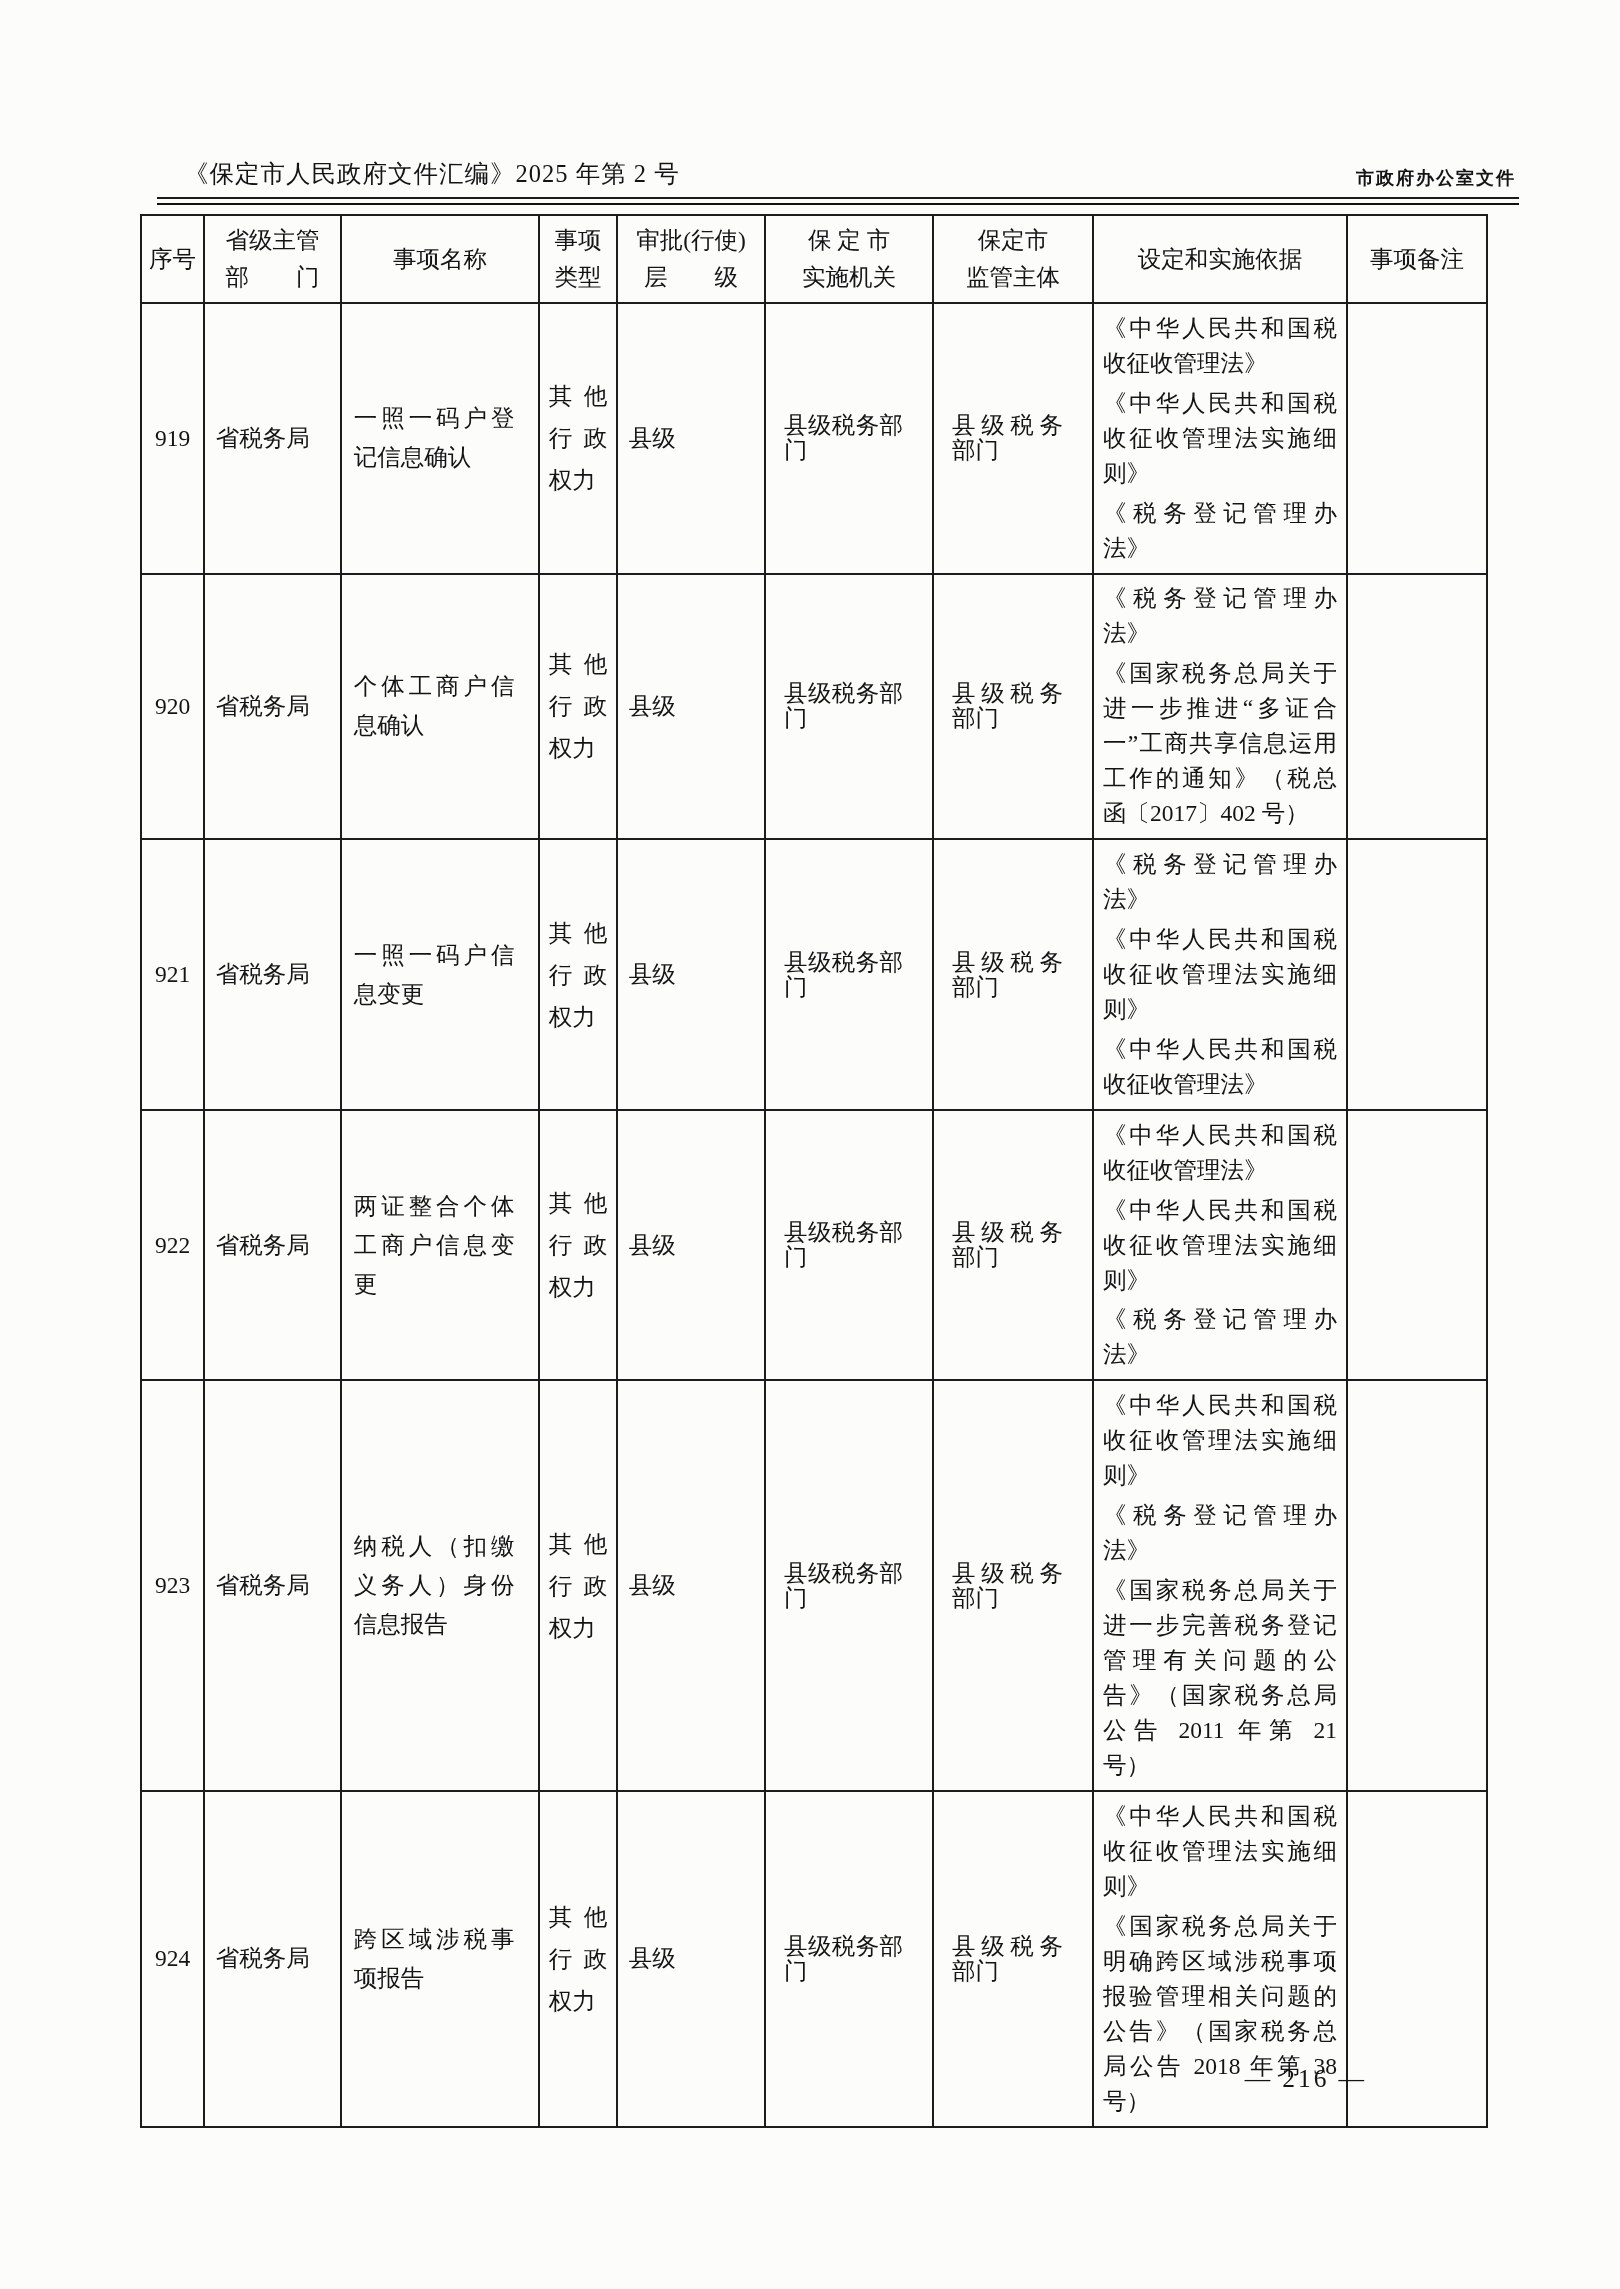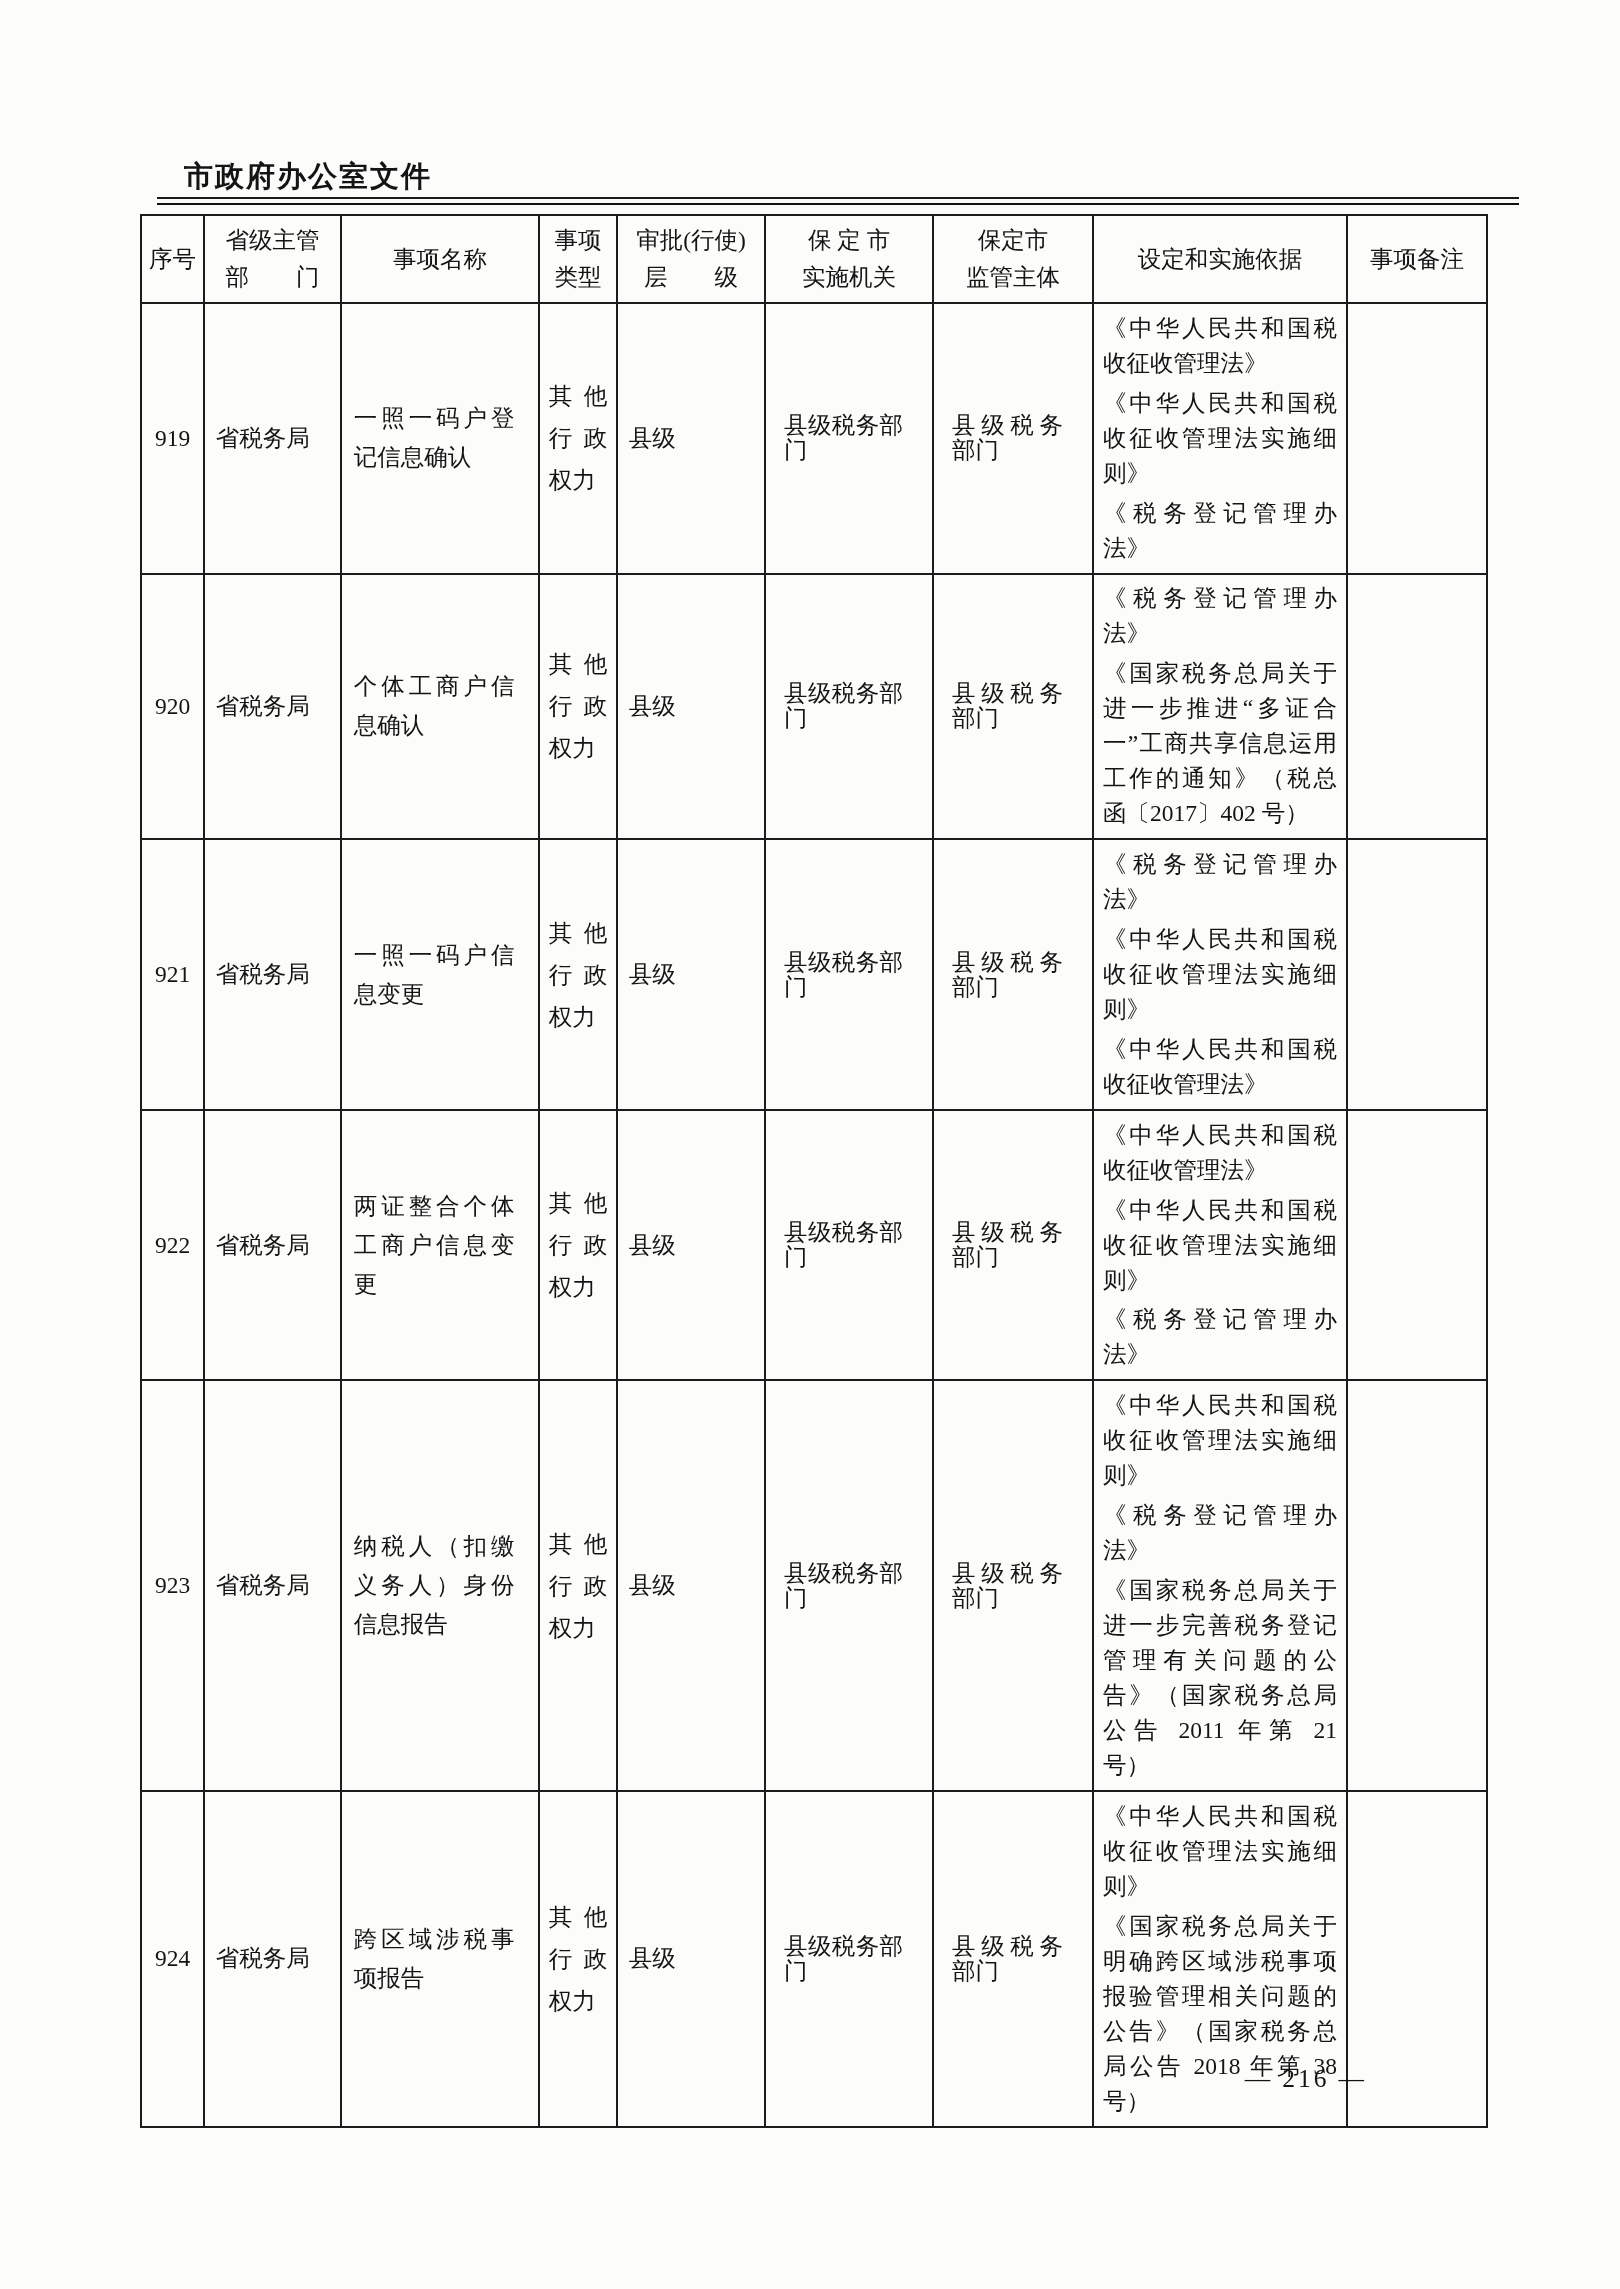--- a/index.html
+++ b/index.html
@@ -21,21 +21,21 @@
     top: 157px;
     display: flex;
     justify-content: space-between;
     align-items: flex-end;
   }
   .doc-header .left {
     font-size: 24.5px;
     letter-spacing: 1px;
   }
   .doc-header .right {
-    font-size: 29px;
+    font-size: 18px;
     font-weight: bold;
     letter-spacing: 2px;
     font-family: "Liberation Sans", "DejaVu Sans", sans-serif;
   }
   .header-rule {
     position: absolute;
     left: 157px;
     width: 1362px;
     top: 197px;
     height: 3.9px;
@@ -97,20 +97,21 @@
     font-size: 25.5px;
     letter-spacing: 2.9px;
   }
 </style>
 </head>
 <body>
 
 <div class="page">
 
   <div class="doc-header">
+    <span class="left">《保定市人民政府文件汇编》2025 年第 2 号</span>
     <span class="right">市政府办公室文件</span>
   </div>
 
   <div class="header-rule"></div>
 
   <table class="items">
     <colgroup>
       <col class="c-seq">
         <col class="c-dept">
         <col class="c-name">

